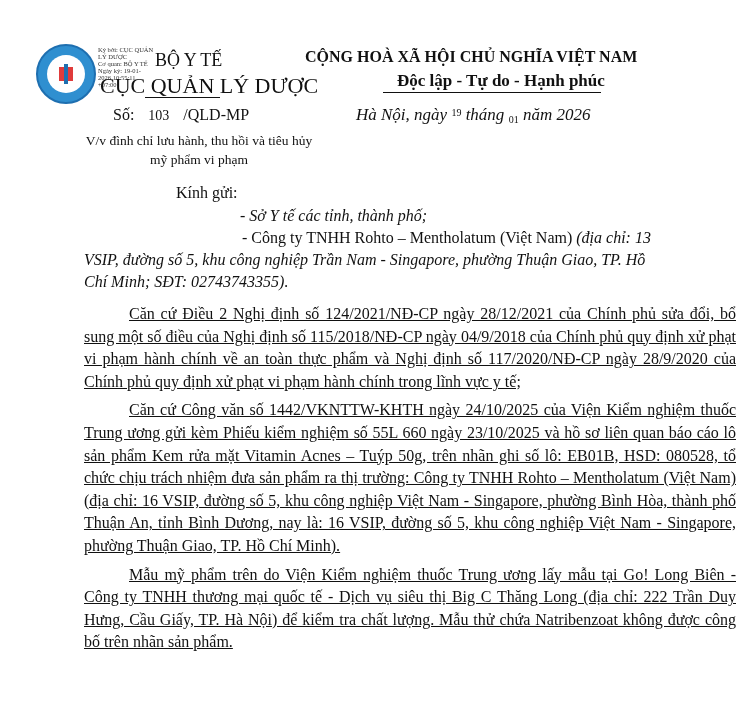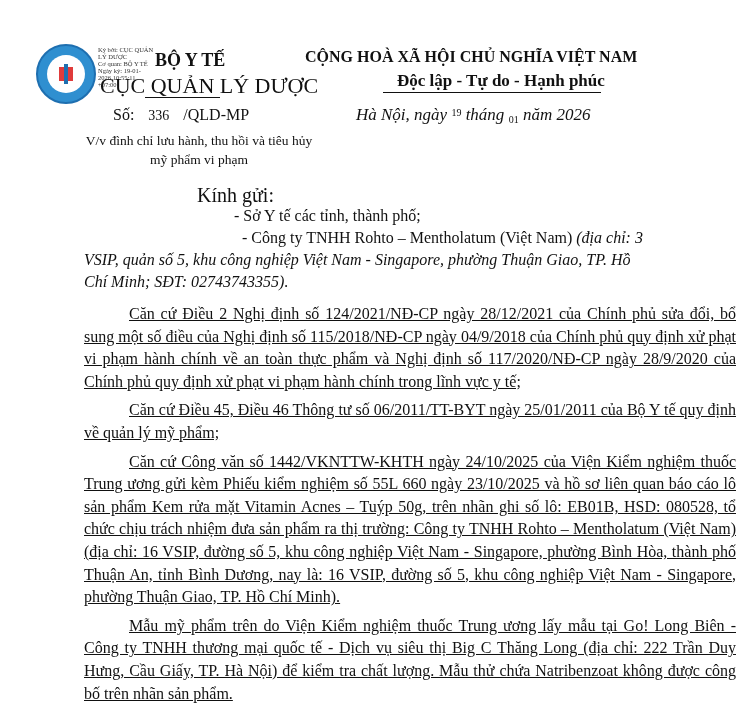--- a/index.html
+++ b/index.html
@@ -19,68 +19,67 @@
     .nat2 { font-size:17px; font-weight:bold; }
     .date { font-size:17px; font-style:italic; }
     .date .num { font-style:normal; font-size:10px; }
     .sono { font-size:16px; }
     .vv { font-size:13.5px; line-height:19px; white-space:normal; text-align:center; width:230px; }
     .body { position:absolute; left:84px; width:652px; font-size:16px; line-height:22.6px; }
     .body p { margin:0; text-align:justify; }
     .ind { text-indent:45px; }
     .gap { margin-top:6px !important;text-decoration:underline; }
     .it { font-style:italic; }
-    .kg { position:absolute; left:176px; top:184px; font-size:20px;margin-left:21px; }
+    .kg { position:absolute; left:176px; top:184px; font-size:16px; }
     .rcp { position:absolute; font-size:16px; }
   </style>
 </head>
 <body>
 
 <div class="seal">
   <div class="inner">
       <div class="book"></div>
       <div class="cross"></div>
     </div>
 </div>
 <div class="abs sig" style="left:98px;top:46px;">
   <div>Ký bởi: CỤC QUẢN</div>
   <div>LÝ DƯỢC</div>
   <div>Cơ quan: BỘ Y TẾ</div>
   <div>Ngày ký: 19-01-</div>
   <div>2026 10:55:11</div>
   <div>+07:00</div>
 </div>
-<div class="abs org1" style="left:155px;top:50px;font-weight:bold;">BỘ Y TẾ</div>
+<div class="abs org1" style="left:155px;top:50px;">BỘ Y TẾ</div>
 <div class="abs org2" style="left:100px;top:73px;">CỤC QUẢN LÝ DƯỢC</div>
 <div class="uline" style="left:145px;top:97px;width:75px;"></div>
 
 <div class="abs sono" style="left:113px;top:106px;">
   <span>Số:</span>
-  <span style="font-size:14px;margin-left:10px;">336</span>
+  <span style="font-size:14px;margin-left:10px;">103</span>
   <span style="margin-left:10px;">/QLD-MP</span>
 </div>
 <div class="abs vv" style="left:84px;top:131px;">V/v đình chỉ lưu hành, thu hồi và tiêu hủy mỹ phẩm vi phạm</div>
 
 <div class="abs nat1" style="left:305px;top:48px;">CỘNG HOÀ XÃ HỘI CHỦ NGHĨA VIỆT NAM</div>
 <div class="abs nat2" style="left:385px;top:71px;margin-left:12px;">Độc lập - Tự do - Hạnh phúc</div>
 <div class="uline" style="left:383px;top:92px;width:218px;"></div>
 <div class="abs date" style="left:356px;top:105px;">
   <span>Hà Nội, ngày</span>
   <span class="num" style="vertical-align:4px;">19</span>
   <span>tháng</span>
   <span class="num" style="vertical-align:-3px;">01</span>
   <span>năm 2026</span>
 </div>
 
 <div class="kg">Kính gửi:</div>
-<div class="rcp" style="left:234px;top:207px;">- Sở Y tế các tỉnh, thành phố;</div>
+<div class="rcp" style="left:240px;top:207px;font-style:italic;">- Sở Y tế các tỉnh, thành phố;</div>
 <div class="rcp" style="left:242px;top:229px;">
-  <span>- Công ty TNHH Rohto – Mentholatum (Việt Nam)</span><span class="it"> (địa chỉ: 3</span>
+  <span>- Công ty TNHH Rohto – Mentholatum (Việt Nam)</span><span class="it"> (địa chỉ: 13</span>
 </div>
-<div class="rcp it" style="left:84px;top:251px;">VSIP, quản số 5, khu công nghiệp Việt Nam - Singapore, phường Thuận Giao, TP. Hồ</div>
+<div class="rcp it" style="left:84px;top:251px;">VSIP, đường số 5, khu công nghiệp Trần Nam - Singapore, phường Thuận Giao, TP. Hồ</div>
 <div class="rcp it" style="left:84px;top:273px;">Chí Minh; SĐT: 02743743355).</div>
 
 <div class="body" style="top:297px;">
   <p class="ind gap">Căn cứ Điều 2 Nghị định số 124/2021/NĐ-CP ngày 28/12/2021 của Chính phủ sửa đổi, bổ sung một số điều của Nghị định số 115/2018/NĐ-CP ngày 04/9/2018 của Chính phủ quy định xử phạt vi phạm hành chính về an toàn thực phẩm và Nghị định số 117/2020/NĐ-CP ngày 28/9/2020 của Chính phủ quy định xử phạt vi phạm hành chính trong lĩnh vực y tế;</p>
-  <p class="ind gap">Căn cứ Điều 45, Điều 46 Thông tư số 06/2011/TT-BYT ngày 25/01/2011 của Bộ Y tế quy định về quản lý mỹ phẩm;</p>
   <p class="ind gap">Căn cứ Công văn số 1442/VKNTTW-KHTH ngày 24/10/2025 của Viện Kiểm nghiệm thuốc Trung ương gửi kèm Phiếu kiểm nghiệm số 55L 660 ngày 23/10/2025 và hồ sơ liên quan báo cáo lô sản phẩm Kem rửa mặt Vitamin Acnes – Tuýp 50g, trên nhãn ghi số lô: EB01B, HSD: 080528, tổ chức chịu trách nhiệm đưa sản phẩm ra thị trường: Công ty TNHH Rohto – Mentholatum (Việt Nam) (địa chỉ: 16 VSIP, đường số 5, khu công nghiệp Việt Nam - Singapore, phường Bình Hòa, thành phố Thuận An, tỉnh Bình Dương, nay là: 16 VSIP, đường số 5, khu công nghiệp Việt Nam - Singapore, phường Thuận Giao, TP. Hồ Chí Minh).</p>
   <p class="ind gap">Mẫu mỹ phẩm trên do Viện Kiểm nghiệm thuốc Trung ương lấy mẫu tại Go! Long Biên - Công ty TNHH thương mại quốc tế - Dịch vụ siêu thị Big C Thăng Long (địa chỉ: 222 Trần Duy Hưng, Cầu Giấy, TP. Hà Nội) để kiểm tra chất lượng. Mẫu thử chứa Natribenzoat không được công bố trên nhãn sản phẩm.</p>
 </div>
 
 </body></html>

